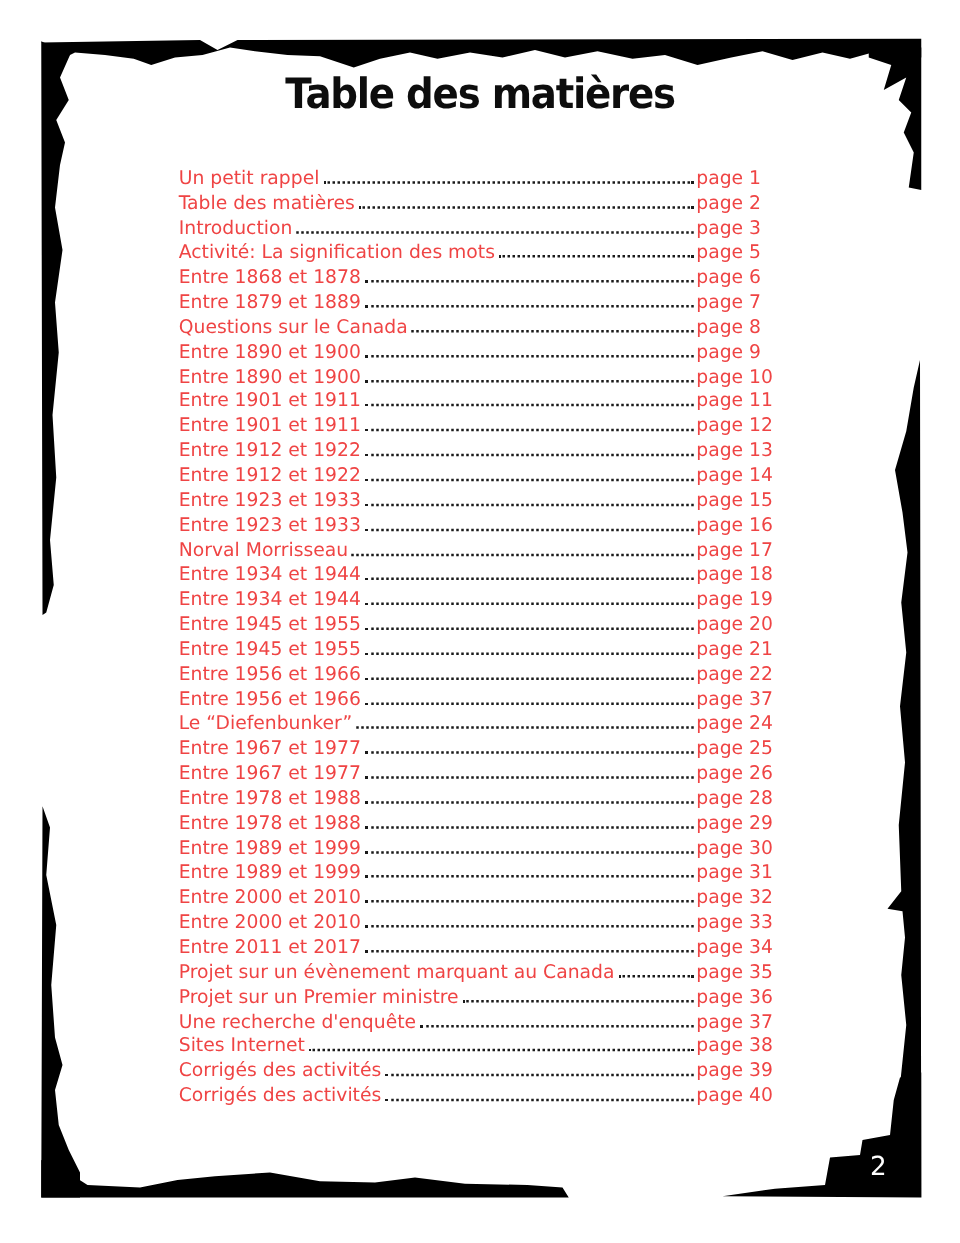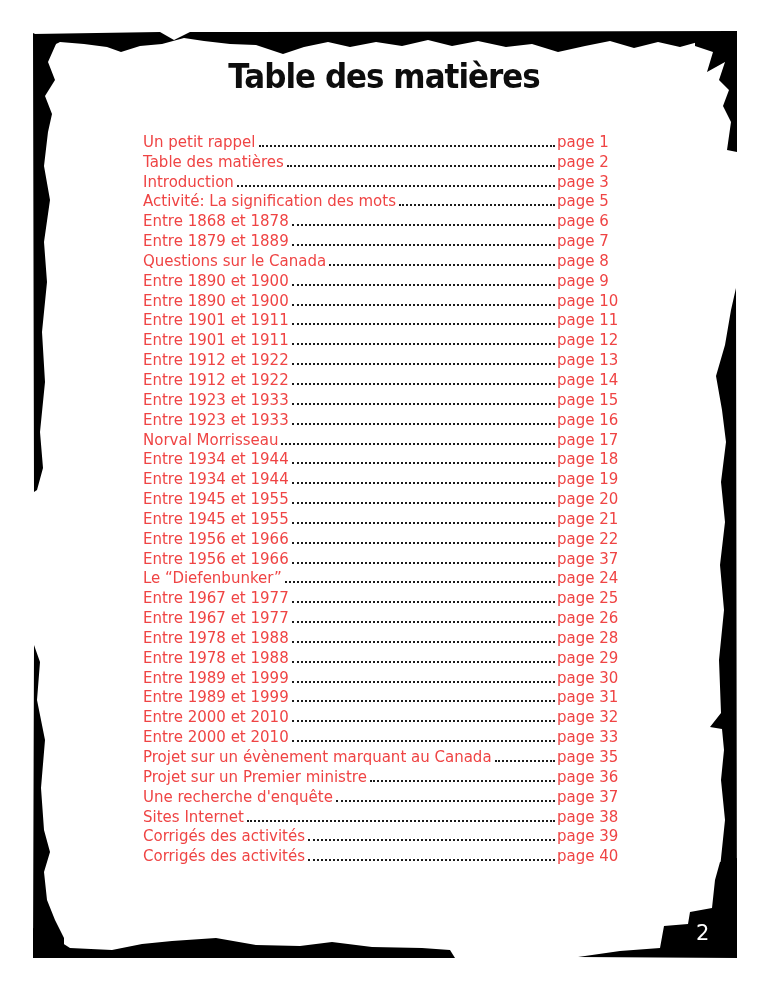--- a/index.html
+++ b/index.html
@@ -261,20 +261,25 @@
     <span class="toc-label">Entre 2000 et 2010</span>
     <span class="toc-dots"></span>
     <span class="toc-page">page 32</span>
   </div>
       <div class="toc-row">
     <span class="toc-label">Entre 2000 et 2010</span>
     <span class="toc-dots"></span>
     <span class="toc-page">page 33</span>
   </div>
       <div class="toc-row">
+    <span class="toc-label">Entre 2011 et 2017</span>
+    <span class="toc-dots"></span>
+    <span class="toc-page">page 34</span>
+  </div>
+      <div class="toc-row">
     <span class="toc-label">Projet sur un évènement marquant au Canada</span>
     <span class="toc-dots"></span>
     <span class="toc-page">page 35</span>
   </div>
       <div class="toc-row">
     <span class="toc-label">Projet sur un Premier ministre</span>
     <span class="toc-dots"></span>
     <span class="toc-page">page 36</span>
   </div>
       <div class="toc-row">

